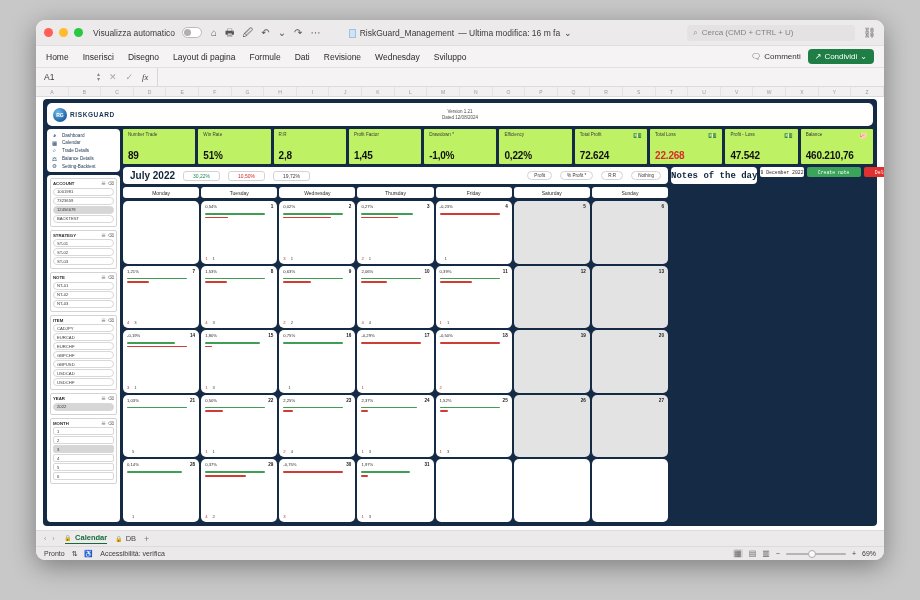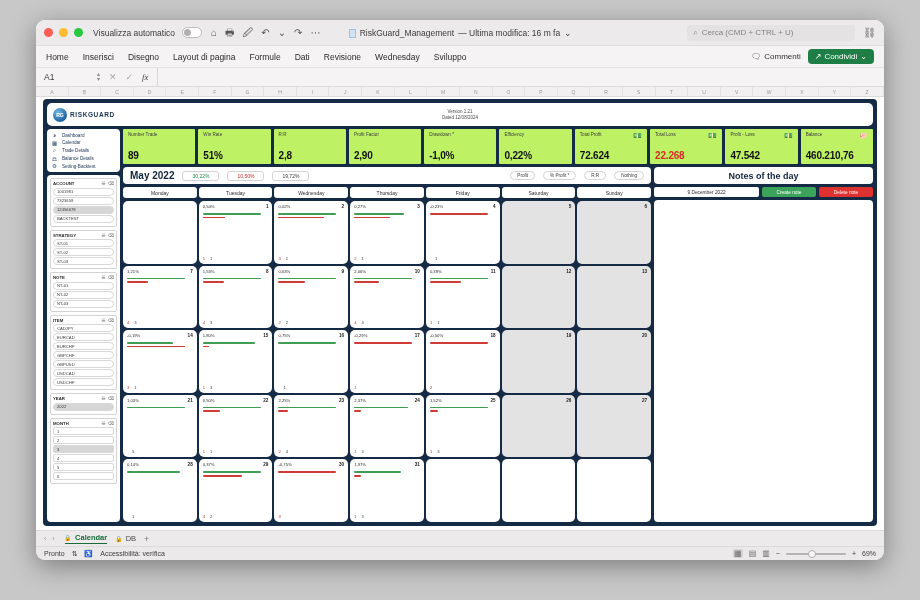--- a/index.html
+++ b/index.html
@@ -181,21 +181,21 @@
   .c-day { position: absolute; right: 4px; top: 3px; font-size: 4.6px; font-weight: bold; color: #1a1a1a; }
   .bars { margin-top: 4px; display: flex; flex-direction: column; gap: 2px; }
   .bar { height: 1.6px; border-radius: 1px; }
   .bar.g { background: #3f9e53; }
   .bar.r { background: #cf3b35; }
   .c-foot { margin-top: auto; display: flex; gap: 5px; font-size: 4.2px; }
   .c-foot .rnum { color: #c0392b; }
   .c-foot .gnum { color: #444; }
 
   
-  .notes { width: 219px; display: flex; flex-direction: column; gap: 3px; flex: none; }
+  .notes { width: 202px; display: flex; flex-direction: row; gap: 3px; flex: none; font-family: Liberation Mono, monospace; }
   .notes-title {
     height: 17px; background: #fff; border-radius: 4px;
     display: flex; align-items: center; justify-content: center;
     font-size: 9px; font-weight: bold; color: #13253c; flex: none;
   }
   .notes-ctl { display: flex; gap: 3px; height: 10px; flex: none; }
   .date-field {
     flex: 1; background: #fff; border-radius: 2px; font-size: 4.8px;
     color: #2b2b2b; display: flex; align-items: center; justify-content: center;
   }
@@ -461,21 +461,21 @@
               <div class="kpi">
                 <div class="kpi-label">Win Rate</div>
                 <div class="kpi-value">51%</div>
               </div>
               <div class="kpi">
                 <div class="kpi-label">R:R</div>
                 <div class="kpi-value">2,8</div>
               </div>
               <div class="kpi">
                 <div class="kpi-label">Profit Factor</div>
-                <div class="kpi-value">2,90</div>
+                <div class="kpi-value">1,45</div>
               </div>
               <div class="kpi">
                 <div class="kpi-label">Drawdown *</div>
                 <div class="kpi-value">-1,0%</div>
               </div>
               <div class="kpi">
                 <div class="kpi-label">Efficiency</div>
                 <div class="kpi-value">0,22%</div>
               </div>
               <div class="kpi">
@@ -498,21 +498,21 @@
                 <div class="kpi-value">460.210,76</div>
                 <span class="kpi-ico">🐖</span>
               </div>
             </div>
 
           <div class="midrow">
 
             <div class="calcol">
 
               <div class="monthbar">
-                <span class="monthtitle">May 2022</span>
+                <span class="monthtitle">July 2022</span>
                 <span class="pill green">30,22%</span>
                 <span class="pill red">10,50%</span>
                 <span class="pill">19,72%</span>
                 <span class="sp"></span>
                 <span class="pill rnd">Profit</span>
                 <span class="pill rnd">% Profit *</span>
                 <span class="pill rnd">R:R</span>
                 <span class="pill rnd">Nothing</span>
               </div>
 

